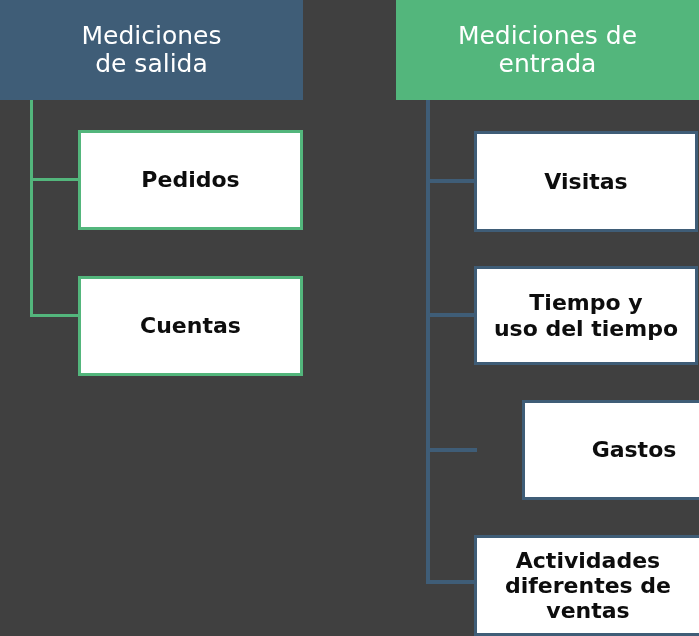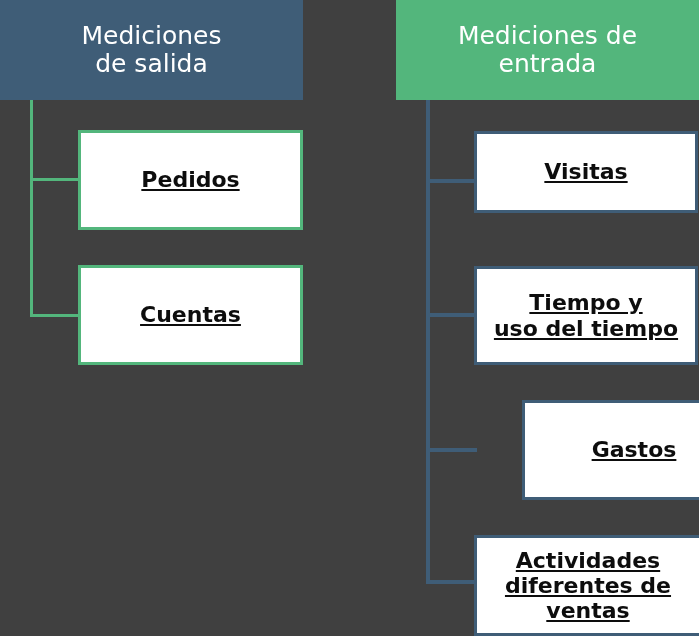--- a/index.html
+++ b/index.html
@@ -50,21 +50,20 @@
     align-items: center;
     justify-content: center;
     text-align: center;
     background: #ffffff;
     color: #0d0d0d;
     font-size: 22px;
     line-height: 1.15;
     font-weight: 700;
     white-space: pre-line;
     box-sizing: border-box;
-    text-decoration: underline;
   }
   .node-green {
     border: 3px solid #53B67C;
   }
   .node-blue {
     border: 3px solid #3F5D77;
   }
   .connector {
     position: absolute;
   }
@@ -88,40 +87,40 @@
   <div class="connector conn-green" style="left:30px; top:100px; width:3px; height:217px;"></div>
 
   <div class="connector conn-green" style="left:30px; top:178px; width:51px; height:3px;"></div>
 
   <div class="connector conn-green" style="left:30px; top:314px; width:51px; height:3px;"></div>
 
   <div class="node-box node-green" style="left:78px; top:130px; width:225px; height:100px;">
     <span>Pedidos</span>
   </div>
 
-  <div class="node-box node-green" style="left:78px; top:265px; width:225px; height:100px;">
+  <div class="node-box node-green" style="left:78px; top:276px; width:225px; height:100px;">
     <span>Cuentas</span>
   </div>
 
   <div class="header-box header-right">
     <span>Mediciones de
 entrada</span>
   </div>
 
   <div class="connector conn-blue" style="left:426px; top:100px; width:4px; height:484px;"></div>
 
   <div class="connector conn-blue" style="left:426px; top:179px; width:51px; height:4px;"></div>
 
   <div class="connector conn-blue" style="left:426px; top:313px; width:51px; height:4px;"></div>
 
   <div class="connector conn-blue" style="left:426px; top:448px; width:51px; height:4px;"></div>
 
   <div class="connector conn-blue" style="left:426px; top:580px; width:51px; height:4px;"></div>
 
-  <div class="node-box node-blue" style="left:474px; top:131px; width:224px; height:82px;">
+  <div class="node-box node-blue" style="left:474px; top:131px; width:224px; height:101px;">
     <span>Visitas</span>
   </div>
 
   <div class="node-box node-blue" style="left:474px; top:266px; width:224px; height:99px;">
     <span>Tiempo y
 uso del tiempo</span>
   </div>
 
   <div class="node-box node-blue" style="left:474px; top:400px; width:224px; height:100px;margin-left:48px;">
     <span>Gastos</span>

